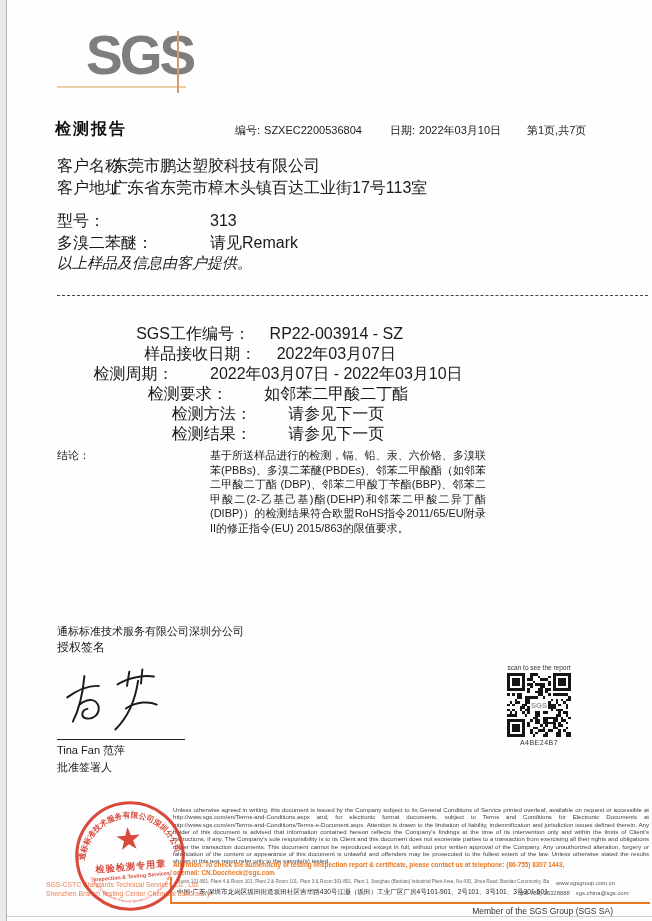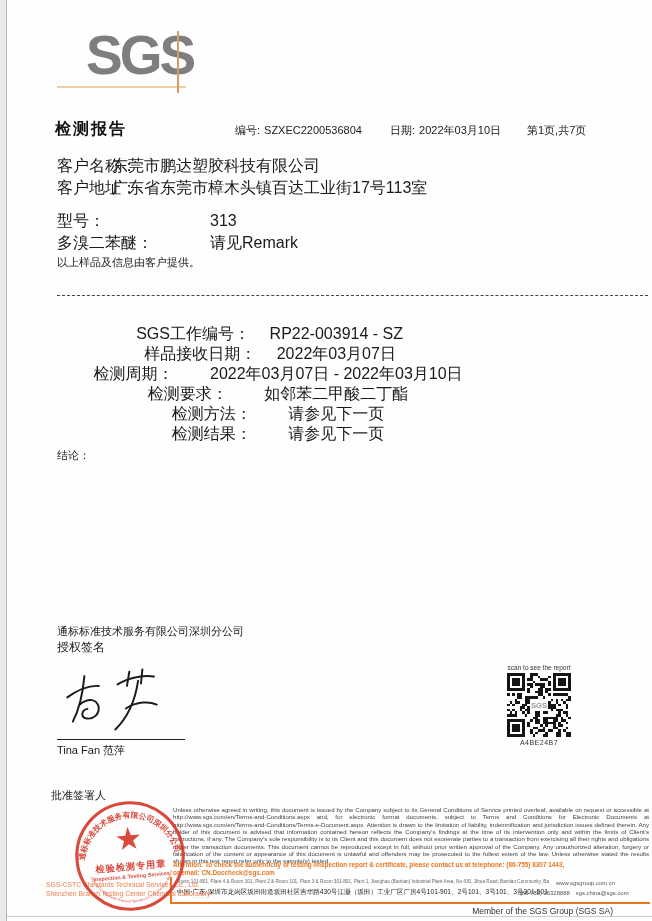--- a/index.html
+++ b/index.html
@@ -16,33 +16,33 @@
   .hdr-field{position:absolute;top:123px;font-size:11px;white-space:nowrap;}
   .hdr-field .k{margin-right:4px;}
   .f-no{left:235px;} .f-date{left:390px;} .f-page{left:527px;}
   
   .row{white-space:nowrap;font-size:16px;}
   .lbl{display:inline-block;vertical-align:top;}
   .client-block{position:absolute;left:57px;top:155px;line-height:22px;}
   .client-block .lbl{width:55px;}
   .sample-block{position:absolute;left:57px;top:210px;line-height:21.5px;}
   .sample-block .lbl{width:153px;}
-  .note{font-size:11px;line-height:19px;}
+  .note{font-size:15px;line-height:19px;font-style:italic;}
   .dash-sep{position:absolute;left:57px;top:295px;width:591px;border-top:1px dashed #444;}
   .work-block{position:absolute;left:57px;top:324px;line-height:20px;text-align:center;}
   .work-block .lbl{width:153px;}
   .concl-lbl{position:absolute;left:57px;top:448px;font-size:11px;}
   .concl-text{position:absolute;left:210px;top:448px;width:276px;font-size:11px;line-height:14.6px;text-align:justify;}
   
   .sig-company{position:absolute;left:57px;top:624px;font-size:11px;line-height:15px;}
   .sig-auth{position:absolute;left:57px;top:639px;font-size:12px;}
   .sig-draw{position:absolute;left:60px;top:668px;width:122px;height:70px;transform:rotate(-2deg);}
   .sig-underline{position:absolute;left:57px;top:739px;width:128px;height:1px;background:#222;}
   .sig-name{position:absolute;left:57px;top:743px;font-size:11px;}
-  .sig-role{position:absolute;left:51px;top:760px;font-size:11px;margin-top:28px;}
+  .sig-role{position:absolute;left:57px;top:760px;font-size:11px;}
   
   .qr-caption{position:absolute;left:501px;top:664px;width:76px;text-align:center;font-size:6.5px;color:#333;}
   .qr-box{position:absolute;left:507px;top:673px;width:64px;height:64px;}
   .qr-box svg{width:100%;height:100%;}
   .qr-text{position:absolute;left:501px;top:739px;width:76px;text-align:center;font-size:7px;color:#333;letter-spacing:.5px;}
   
   .stamp{position:absolute;left:72px;top:798px;width:116px;height:116px;transform:rotate(-5deg);opacity:.92;z-index:3;}
   .ft-co1{position:absolute;left:46px;top:881px;font-size:6.8px;color:#ef8050;z-index:2;white-space:nowrap;}
   .ft-co2{position:absolute;left:46px;top:890px;font-size:6.8px;color:#ef8050;z-index:2;white-space:nowrap;}
   .legal{position:absolute;left:173px;top:806px;width:476px;font-size:6.1px;line-height:7.35px;color:#3f3f3f;text-align:justify;}
@@ -114,20 +114,21 @@
     </div>
     <div class="row">
       <span class="lbl">检测方法：</span><span>请参见下一页</span>
     </div>
     <div class="row">
       <span class="lbl">检测结果：</span><span>请参见下一页</span>
     </div>
   </div>
 
   <div class="concl-lbl">结论：</div>
+  <div class="concl-text">基于所送样品进行的检测，镉、铅、汞、六价铬、多溴联苯(PBBs)、多溴二苯醚(PBDEs)、邻苯二甲酸酯（如邻苯二甲酸二丁酯 (DBP)、邻苯二甲酸丁苄酯(BBP)、邻苯二甲酸二(2-乙基己基)酯(DEHP)和邻苯二甲酸二异丁酯(DIBP)）的检测结果符合欧盟RoHS指令2011/65/EU附录II的修正指令(EU) 2015/863的限值要求。</div>
 
   <div class="sig-company">通标标准技术服务有限公司深圳分公司</div>
   <div class="sig-auth">授权签名</div>
   <svg class="sig-draw" viewBox="0 0 130 72">
     <path d="M8,28 C20,20 32,16 42,17"></path>
     <path d="M27,6 C25,22 21,40 13,54"></path>
     <path d="M21,36 C31,29 39,31 41,39 C42,47 35,53 27,51 C21,49 23,42 29,41"></path>
     <path d="M62,16 C74,9 91,7 101,9"></path>
     <path d="M75,3 L72,18"></path>
     <path d="M89,1 L87,16"></path>

